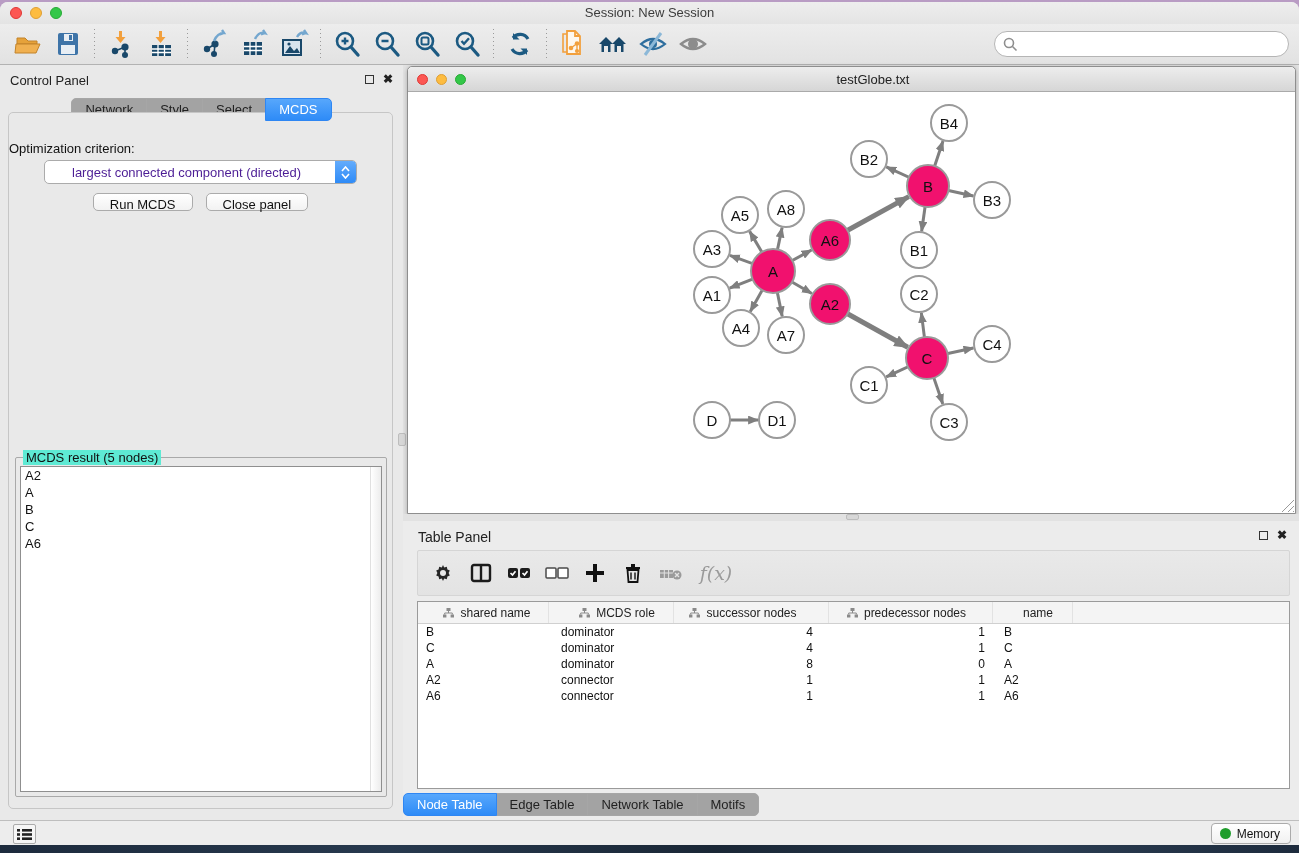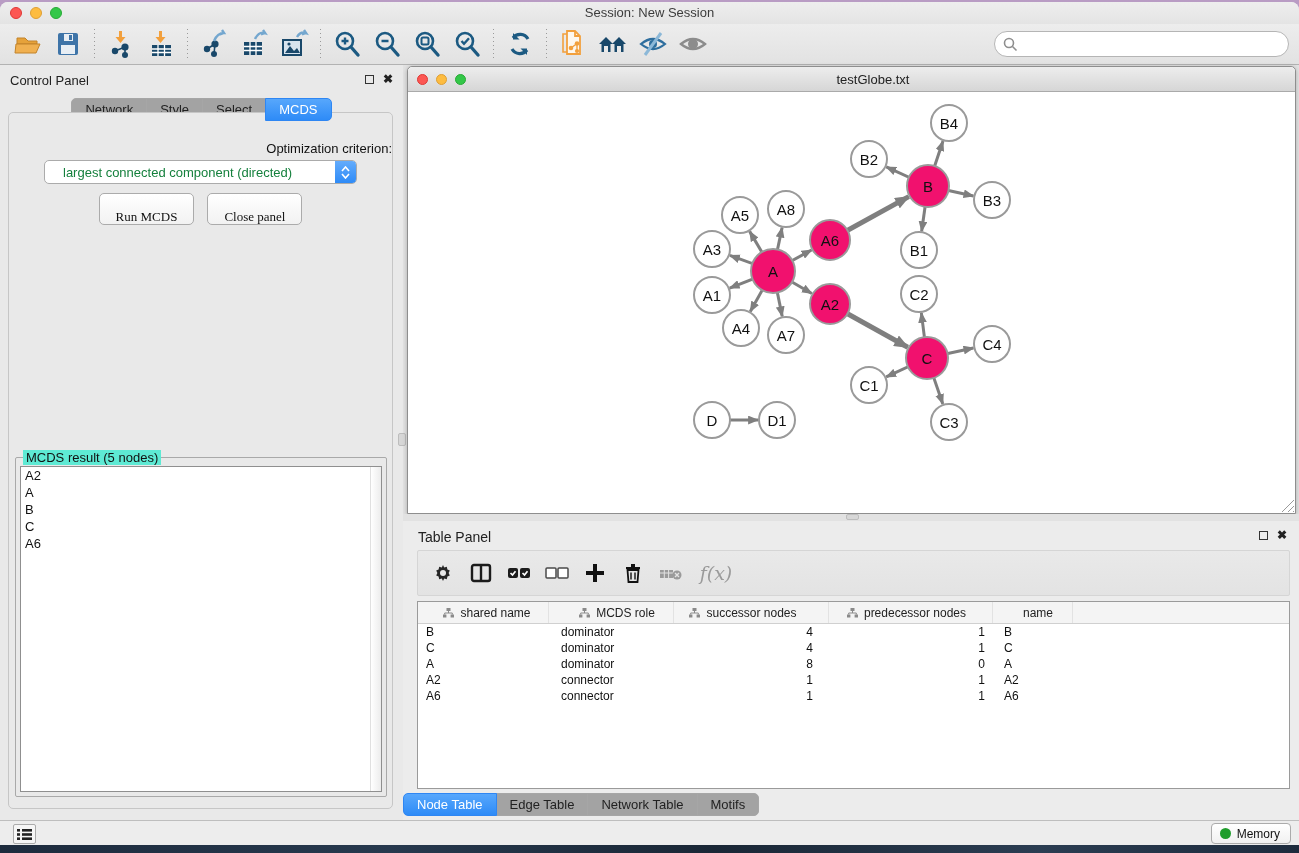--- a/index.html
+++ b/index.html
@@ -49,30 +49,30 @@
   .tabs-row { position:absolute; left:0; top:33px; width:100%; display:flex; justify-content:center; }
   .tabgroup { display:inline-flex; }
   .tab { padding:3px 13px; font-size:13px; color:#222; background:#a3a3a3; border:1px solid #a6a6a6;
     margin-left:-1px; cursor:pointer; position:relative; }
   .tab:first-child { border-radius:5px 0 0 5px; margin-left:0; }
   .tab:last-child { border-radius:0 5px 5px 0; }
   .tab.active { background:linear-gradient(#57a7fc,#2e8bf7); border-color:#2e86f3; color:#fff; z-index:1; }
 
   .cp-body { position:absolute; left:8px; top:47px; width:385px; height:697px;
     border:1px solid #c6c6c6; border-radius:5px; background:#e9e9e9; }
-  .opt-label { position:absolute; left:0; width:100%; top:28px; text-align:right; font-size:13px; color:#111; }
+  .opt-label { position:absolute; left:0; width:100%; top:28px; text-align:left; font-size:13px; color:#111; }
   .combo { position:absolute; left:35px; top:47px; width:313px; height:24px; background:#fff;
     border:1px solid #ababab; border-radius:5px; display:flex; align-items:center; cursor:pointer; }
-  .combo .combo-text { flex:1; font-size:13px; color:#15803d; padding-left:18px; white-space:nowrap; overflow:hidden; }
+  .combo .combo-text { flex:1; font-size:13px; color:#4c1d95; padding-left:27px; white-space:nowrap; overflow:hidden; }
   .combo .spinner { width:21px; height:22px; background:linear-gradient(#63acfc,#2e8bf7);
     border-radius:0 4px 4px 0; display:flex; flex-direction:column; align-items:center; justify-content:center; gap:1px; }
   .btn-row { position:absolute; left:0; top:80px; width:100%; display:flex; justify-content:center; gap:13px; }
   .push-btn { background:linear-gradient(#ffffff,#f2f2f2); border:1px solid #ababab; border-radius:5px;
-    font-size:13px; color:#111; padding:15px 16px; height:18px; cursor:pointer;
-    font-family:Liberation Serif, serif; }
+    font-size:13px; color:#111; padding:3px 16px; height:18px; cursor:pointer;
+    font-family:Liberation Sans, sans-serif; }
 
   .groupbox { position:absolute; left:6px; top:344px; width:372px; height:340px;
     border:1px solid #a9a9a9; border-radius:2px; }
   .groupbox .legend { position:absolute; left:7px; top:-8px; background:#5eead4; padding:0 3px;
     font-size:13px; color:#111; }
   .result-list { position:absolute; left:4px; top:8px; width:362px; height:326px; background:#fff;
     border:1px solid #8f8f8f; overflow:hidden; }
   .result-scroll { position:absolute; right:0; top:0; width:11px; height:100%;
     background:linear-gradient(90deg,#ffffff,#ececec); border-left:1px solid #e0e0e0; }
   .result-item { font-size:13px; color:#111; padding:1px 0 1px 4px; line-height:15px; cursor:default; }

